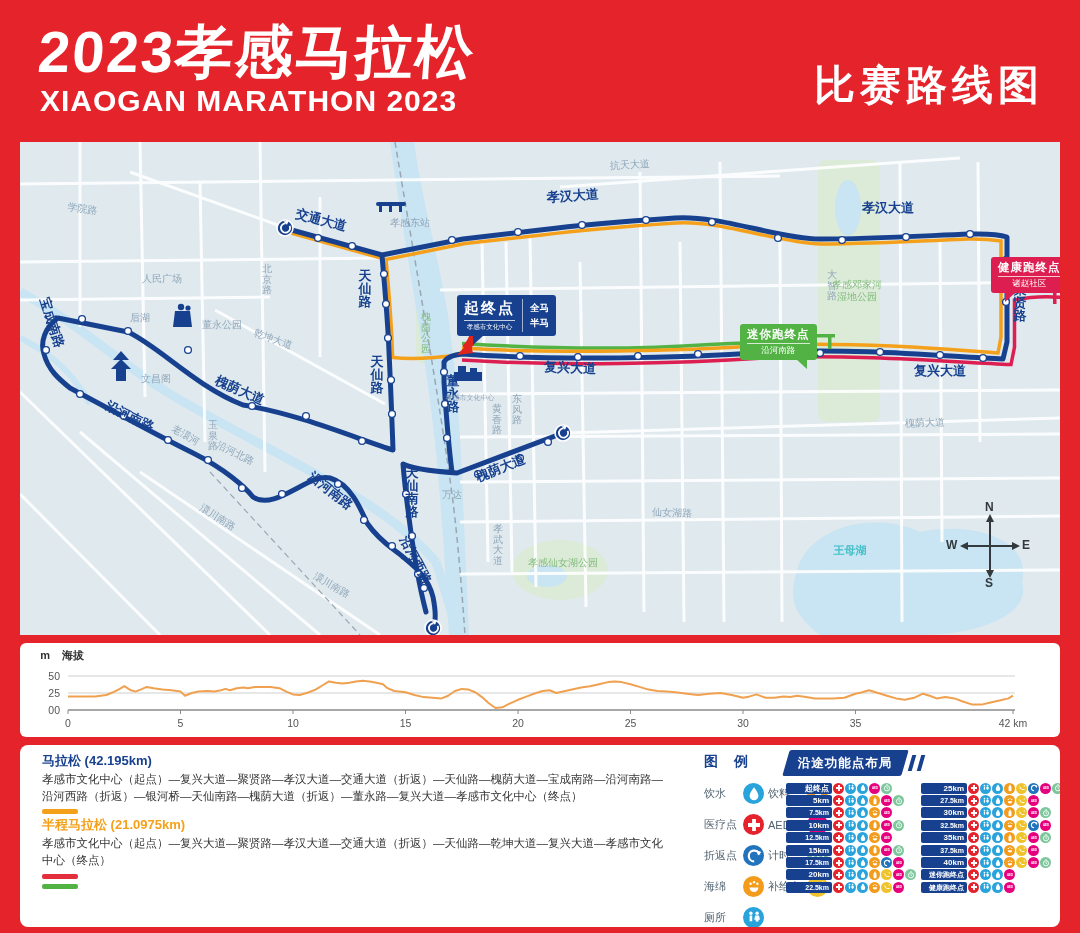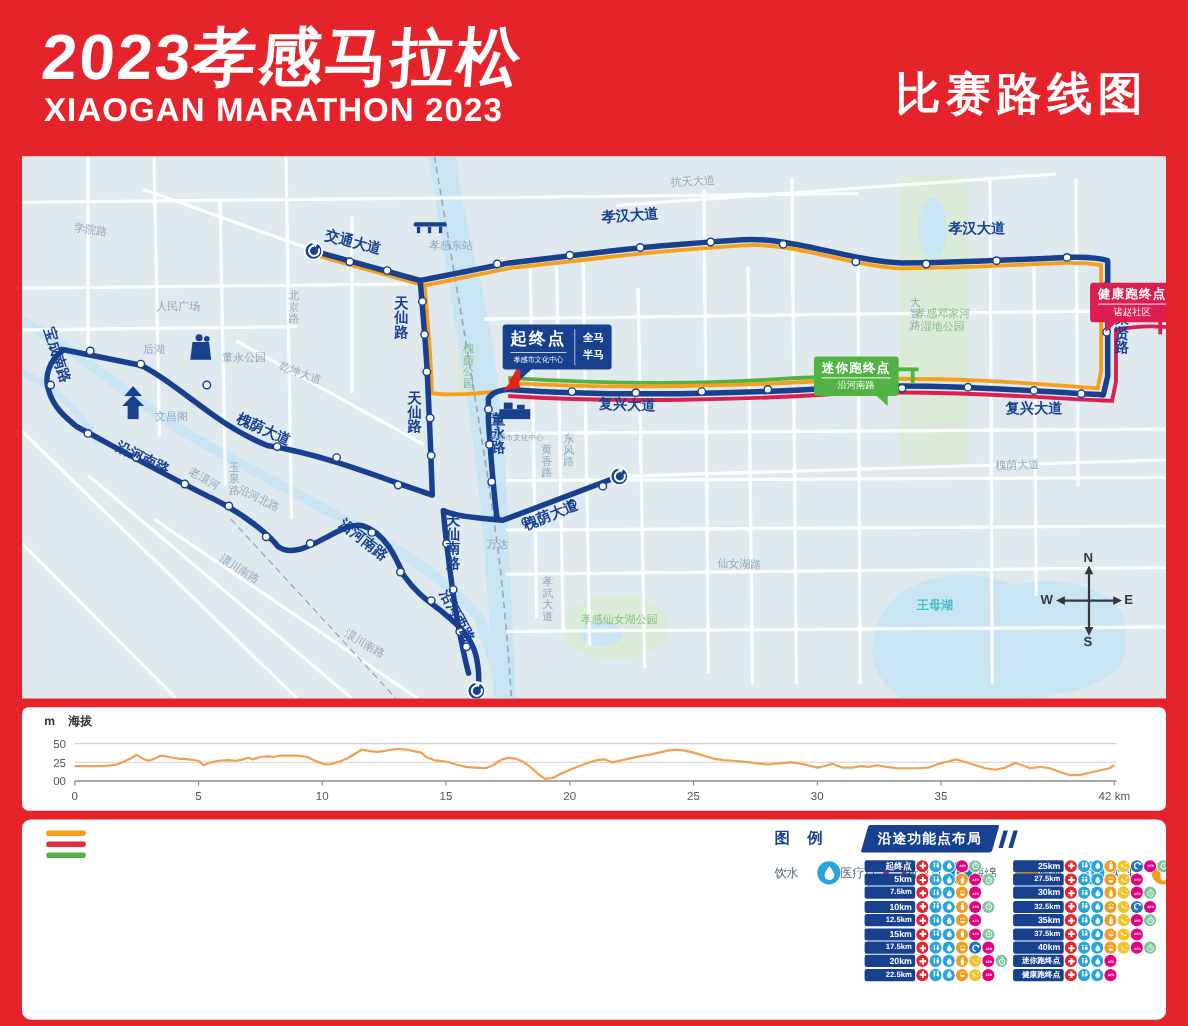--- a/index.html
+++ b/index.html
@@ -40,21 +40,21 @@
   
   .panel{position:absolute;left:20px;top:745px;width:1040px;height:182px;background:#fff;border-radius:8px;overflow:hidden}
   .routes{position:absolute;left:22px;top:7px;width:628px}
   .route{margin-bottom:5px}
   .route .bar{width:36px;height:5px;border-radius:2px;margin:3px 0 2px}
   .rtitle{font-size:13px;font-weight:bold;white-space:nowrap}
   .rdesc{font-size:11.5px;color:#333;line-height:1.45;margin-top:1px}
   .legend{position:absolute;left:684px;top:8px;width:124px}
   .legend-title{font-size:14px;font-weight:bold;color:#17418F;letter-spacing:6px;white-space:nowrap}
   .leg-cols{display:flex;gap:4px;margin-top:7px}
-  .leg-col{display:flex;}
+  .leg-col{display:flex;flex-direction:column}
   .leg-item{display:flex;align-items:center;gap:5px;height:31px}
   .leg-label{font-size:11px;color:#50616E;min-width:34px;white-space:nowrap}
   .chip{display:inline-flex;align-items:center;justify-content:center;border-radius:50%;width:21px;height:21px;flex:none;box-shadow:0 0 0 1px #fff}
   .stations{position:absolute;left:766px;top:5px;width:272px}
   .st-title-wrap{display:flex;align-items:center;gap:5px}
   .st-title{display:inline-block;background:#17418F;padding:3px 12px 4px;transform:skewX(-16deg);border-radius:2px}
   .st-title span{display:inline-block;transform:skewX(16deg);color:#fff;font-weight:bold;font-size:12.5px;letter-spacing:1px;white-space:nowrap}
   .st-sl{width:4px;height:16px;background:#17418F;transform:skewX(-16deg)}
   .st-cols{display:flex;gap:5px;margin-top:6px}
   .st-col{display:flex;flex-direction:column}
@@ -348,21 +348,27 @@
         <text x="835.5" y="84" class="ax" text-anchor="middle">35</text>
         <line x1="993" y1="67" x2="993" y2="71" stroke="#8A8A8A" stroke-width="1"></line>
         <text x="993" y="84" class="ax" text-anchor="middle">42 km</text>
         <polyline points="48.0,53.4 63.8,53.4 75.0,53.4 86.3,52.0 93.0,49.3 99.8,45.9 104.3,43.2 111.0,47.3 115.5,48.6 122.3,45.9 126.8,43.9 133.5,45.2 142.5,46.6 151.5,47.3 160.5,48.6 165.0,52.7 171.8,50.0 178.5,48.6 187.5,48.0 194.3,48.6 201.0,47.3 205.5,45.9 210.0,47.3 216.8,45.2 223.5,44.6 228.0,45.2 234.8,43.9 243.7,43.9 250.5,43.9 259.5,45.2 266.3,48.6 273.0,51.4 279.8,52.0 288.8,49.3 295.5,46.6 302.3,42.5 309.0,38.4 315.8,39.8 322.5,40.5 329.3,39.8 336.0,38.4 342.8,37.8 349.5,38.4 356.3,39.8 363.0,41.2 367.5,45.2 374.3,48.0 385.5,49.3 394.5,52.0 403.5,54.1 412.5,54.8 421.5,55.4 428.2,52.7 435.0,48.0 441.8,45.9 448.5,46.6 455.3,49.3 462.0,54.1 468.8,60.2 475.5,65.0 482.3,64.3 489.0,60.9 498.0,56.8 507.0,53.4 516.0,50.0 522.8,48.0 529.5,47.3 536.3,50.0 543.0,48.6 552.0,46.6 561.0,44.6 570.0,43.2 579.0,41.2 588.0,39.1 594.8,38.4 601.5,39.1 610.5,41.2 619.5,43.9 628.5,46.6 637.5,48.0 646.5,48.6 655.5,49.3 666.8,50.7 678.0,52.0 689.3,50.7 700.5,50.0 711.8,52.0 723.0,54.8 729.8,53.4 736.5,51.4 745.5,54.8 754.5,54.8 763.5,53.4 770.3,54.1 777.0,52.7 786.0,54.1 795.0,55.4 804.0,55.4 813.0,55.4 824.3,54.8 835.5,50.7 842.2,49.3 849.0,47.3 858.0,50.0 867.0,52.7 876.0,55.4 885.0,56.8 894.0,54.8 903.0,50.7 909.7,52.7 916.5,55.4 925.5,54.1 934.5,55.4 943.5,58.8 952.5,61.6 961.5,61.6 970.5,59.5 979.5,57.5 988.5,55.4 993.0,52.7" fill="none" stroke="#F0A150" stroke-width="2" stroke-linejoin="round"></polyline>
       </svg>
   </div>
 
   <div class="panel">
     <div class="routes" id="routes">
         <div class="route">
+          <div class="rtitle" style="color:#17418F">马拉松 (42.195km)</div>
+          <div class="rdesc">孝感市文化中心（起点）—复兴大道—聚贤路—孝汉大道—交通大道（折返）—天仙路—槐荫大道—宝成南路—沿河南路—沿河西路（折返）—银河桥—天仙南路—槐荫大道（折返）—董永路—复兴大道—孝感市文化中心（终点）</div>
+        </div>
+        <div class="route">
           <div class="bar" style="background:#F5A01B"></div>
+          <div class="rtitle" style="color:#F5A01B">半程马拉松 (21.0975km)</div>
+          <div class="rdesc">孝感市文化中心（起点）—复兴大道—聚贤路—孝汉大道—交通大道（折返）—天仙路—乾坤大道—复兴大道—孝感市文化中心（终点）</div>
         </div>
         <div class="route">
           <div class="bar" style="background:#E32F3B"></div>
         </div>
         <div class="route">
           <div class="bar" style="background:#52B344"></div>
         </div>
       </div>
     <div class="legend">
       <div class="legend-title">图 例</div>

